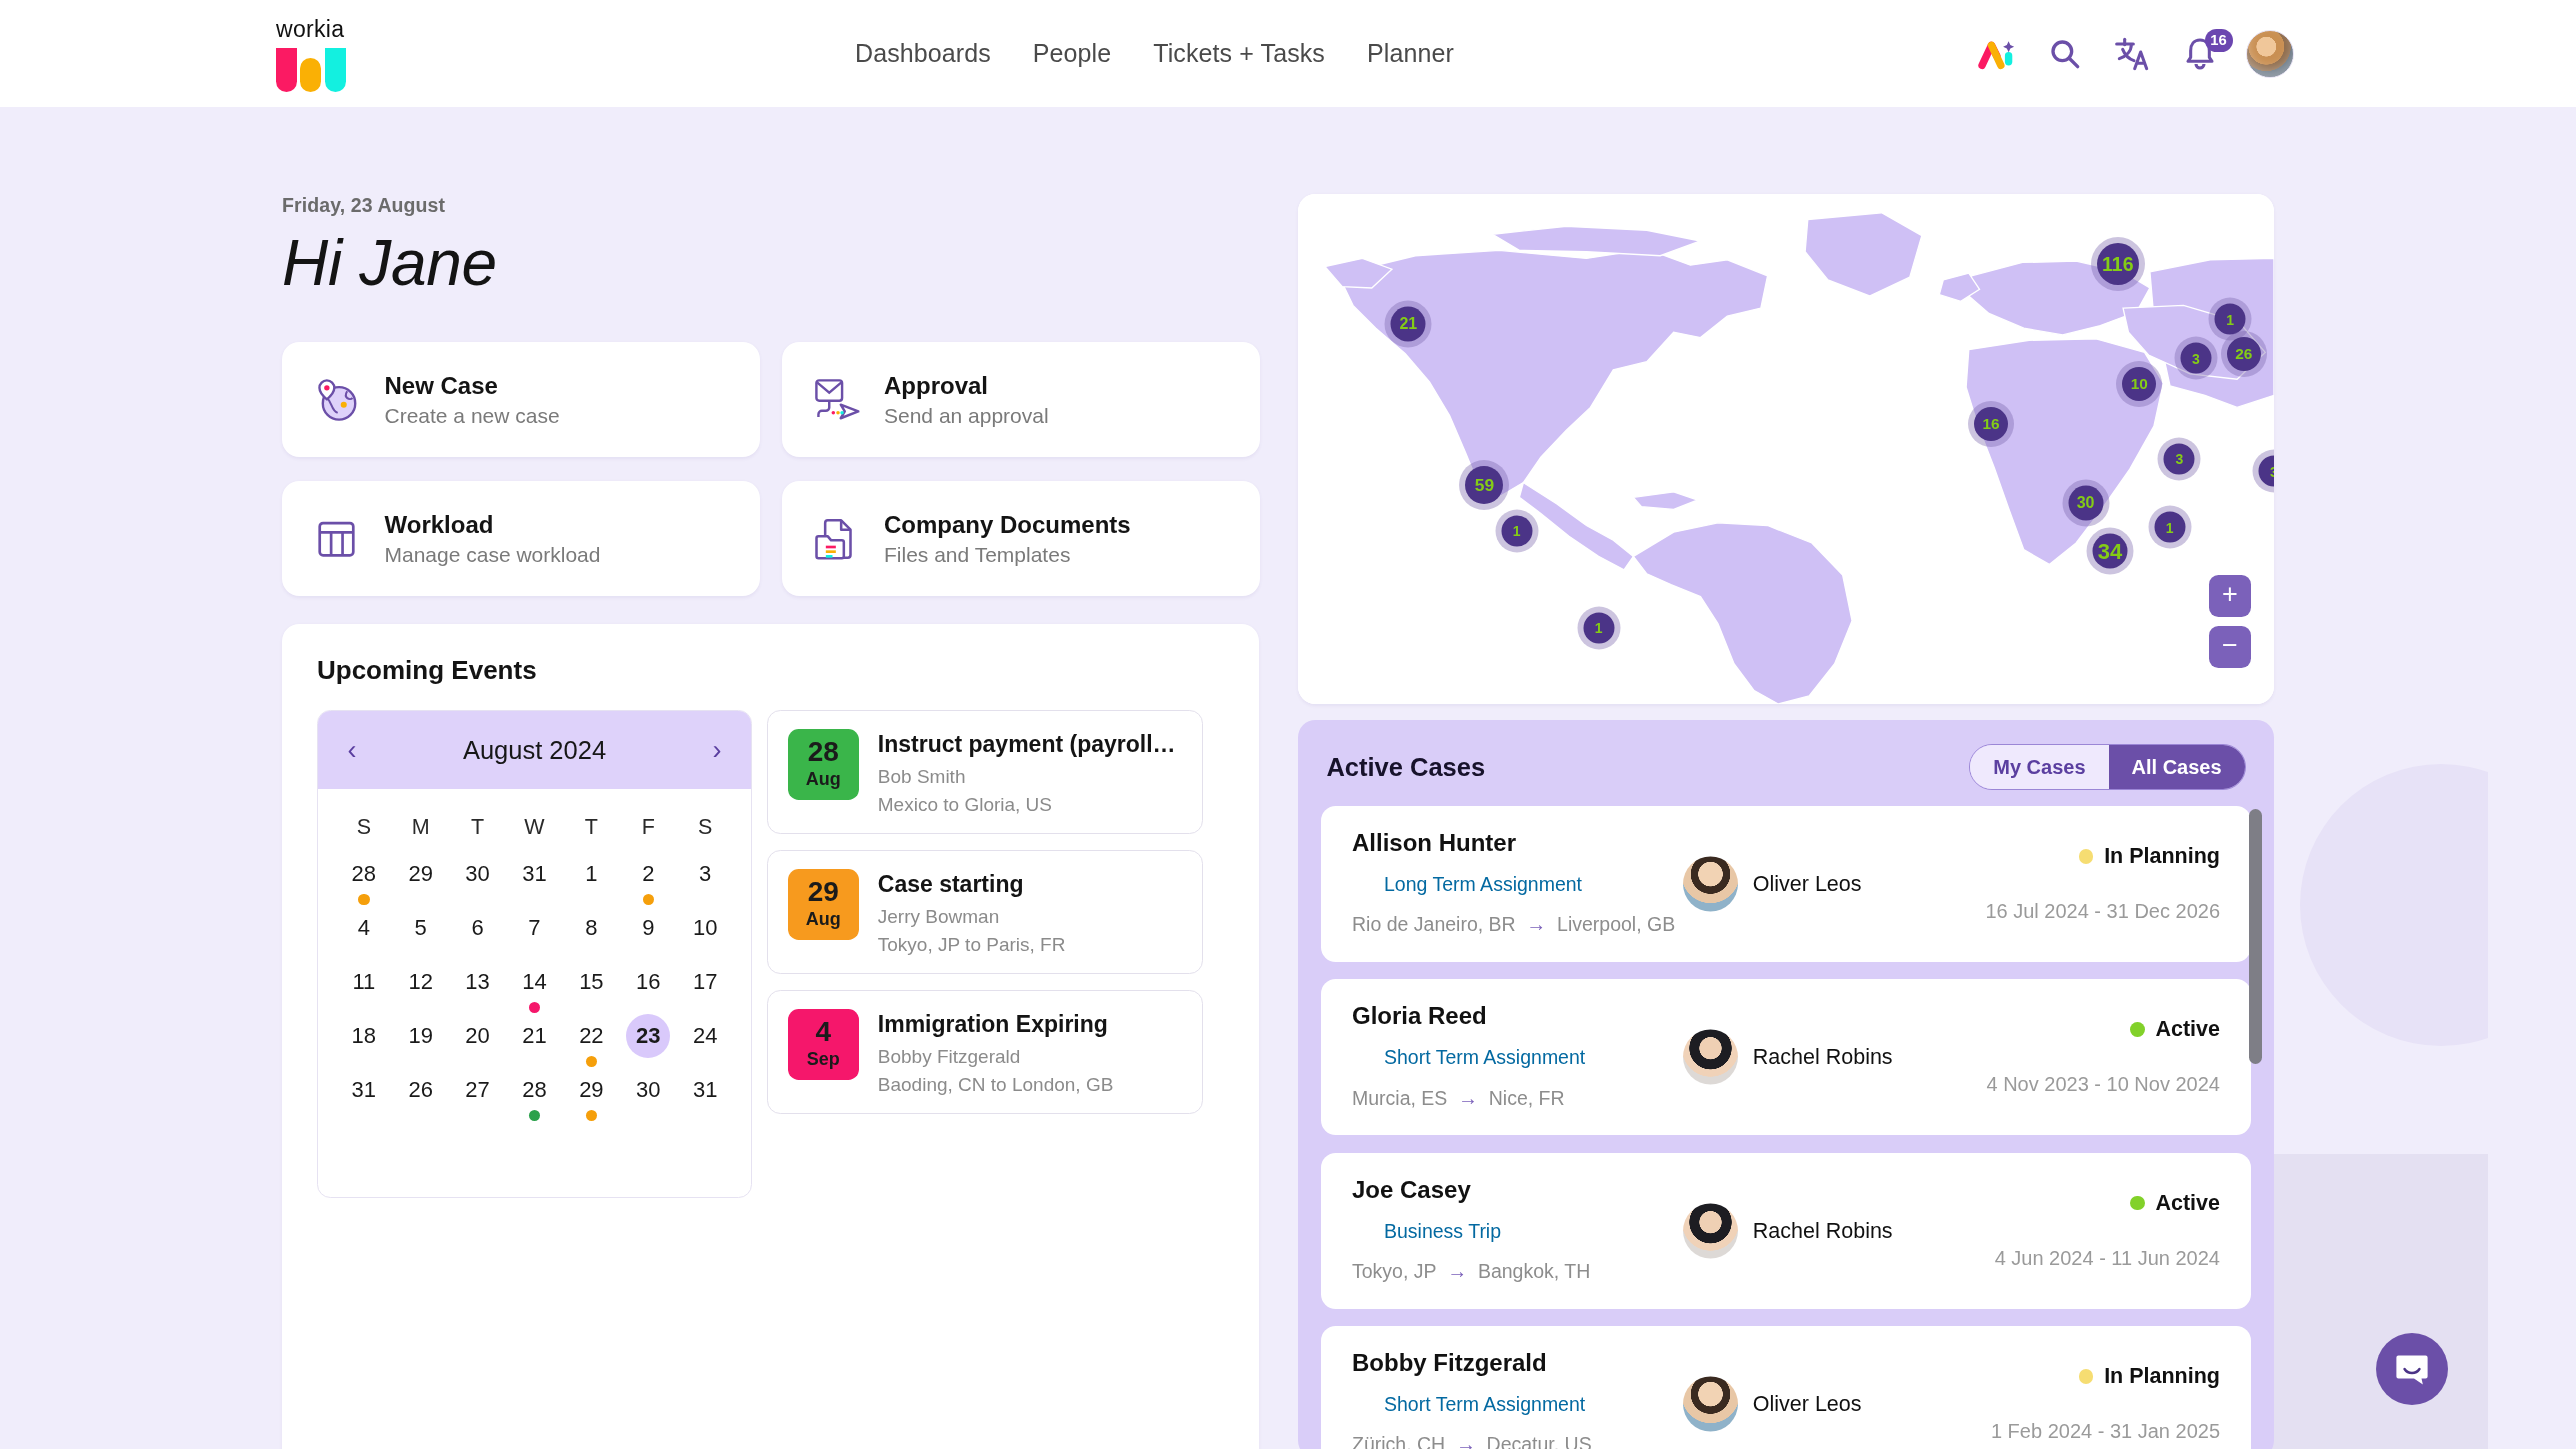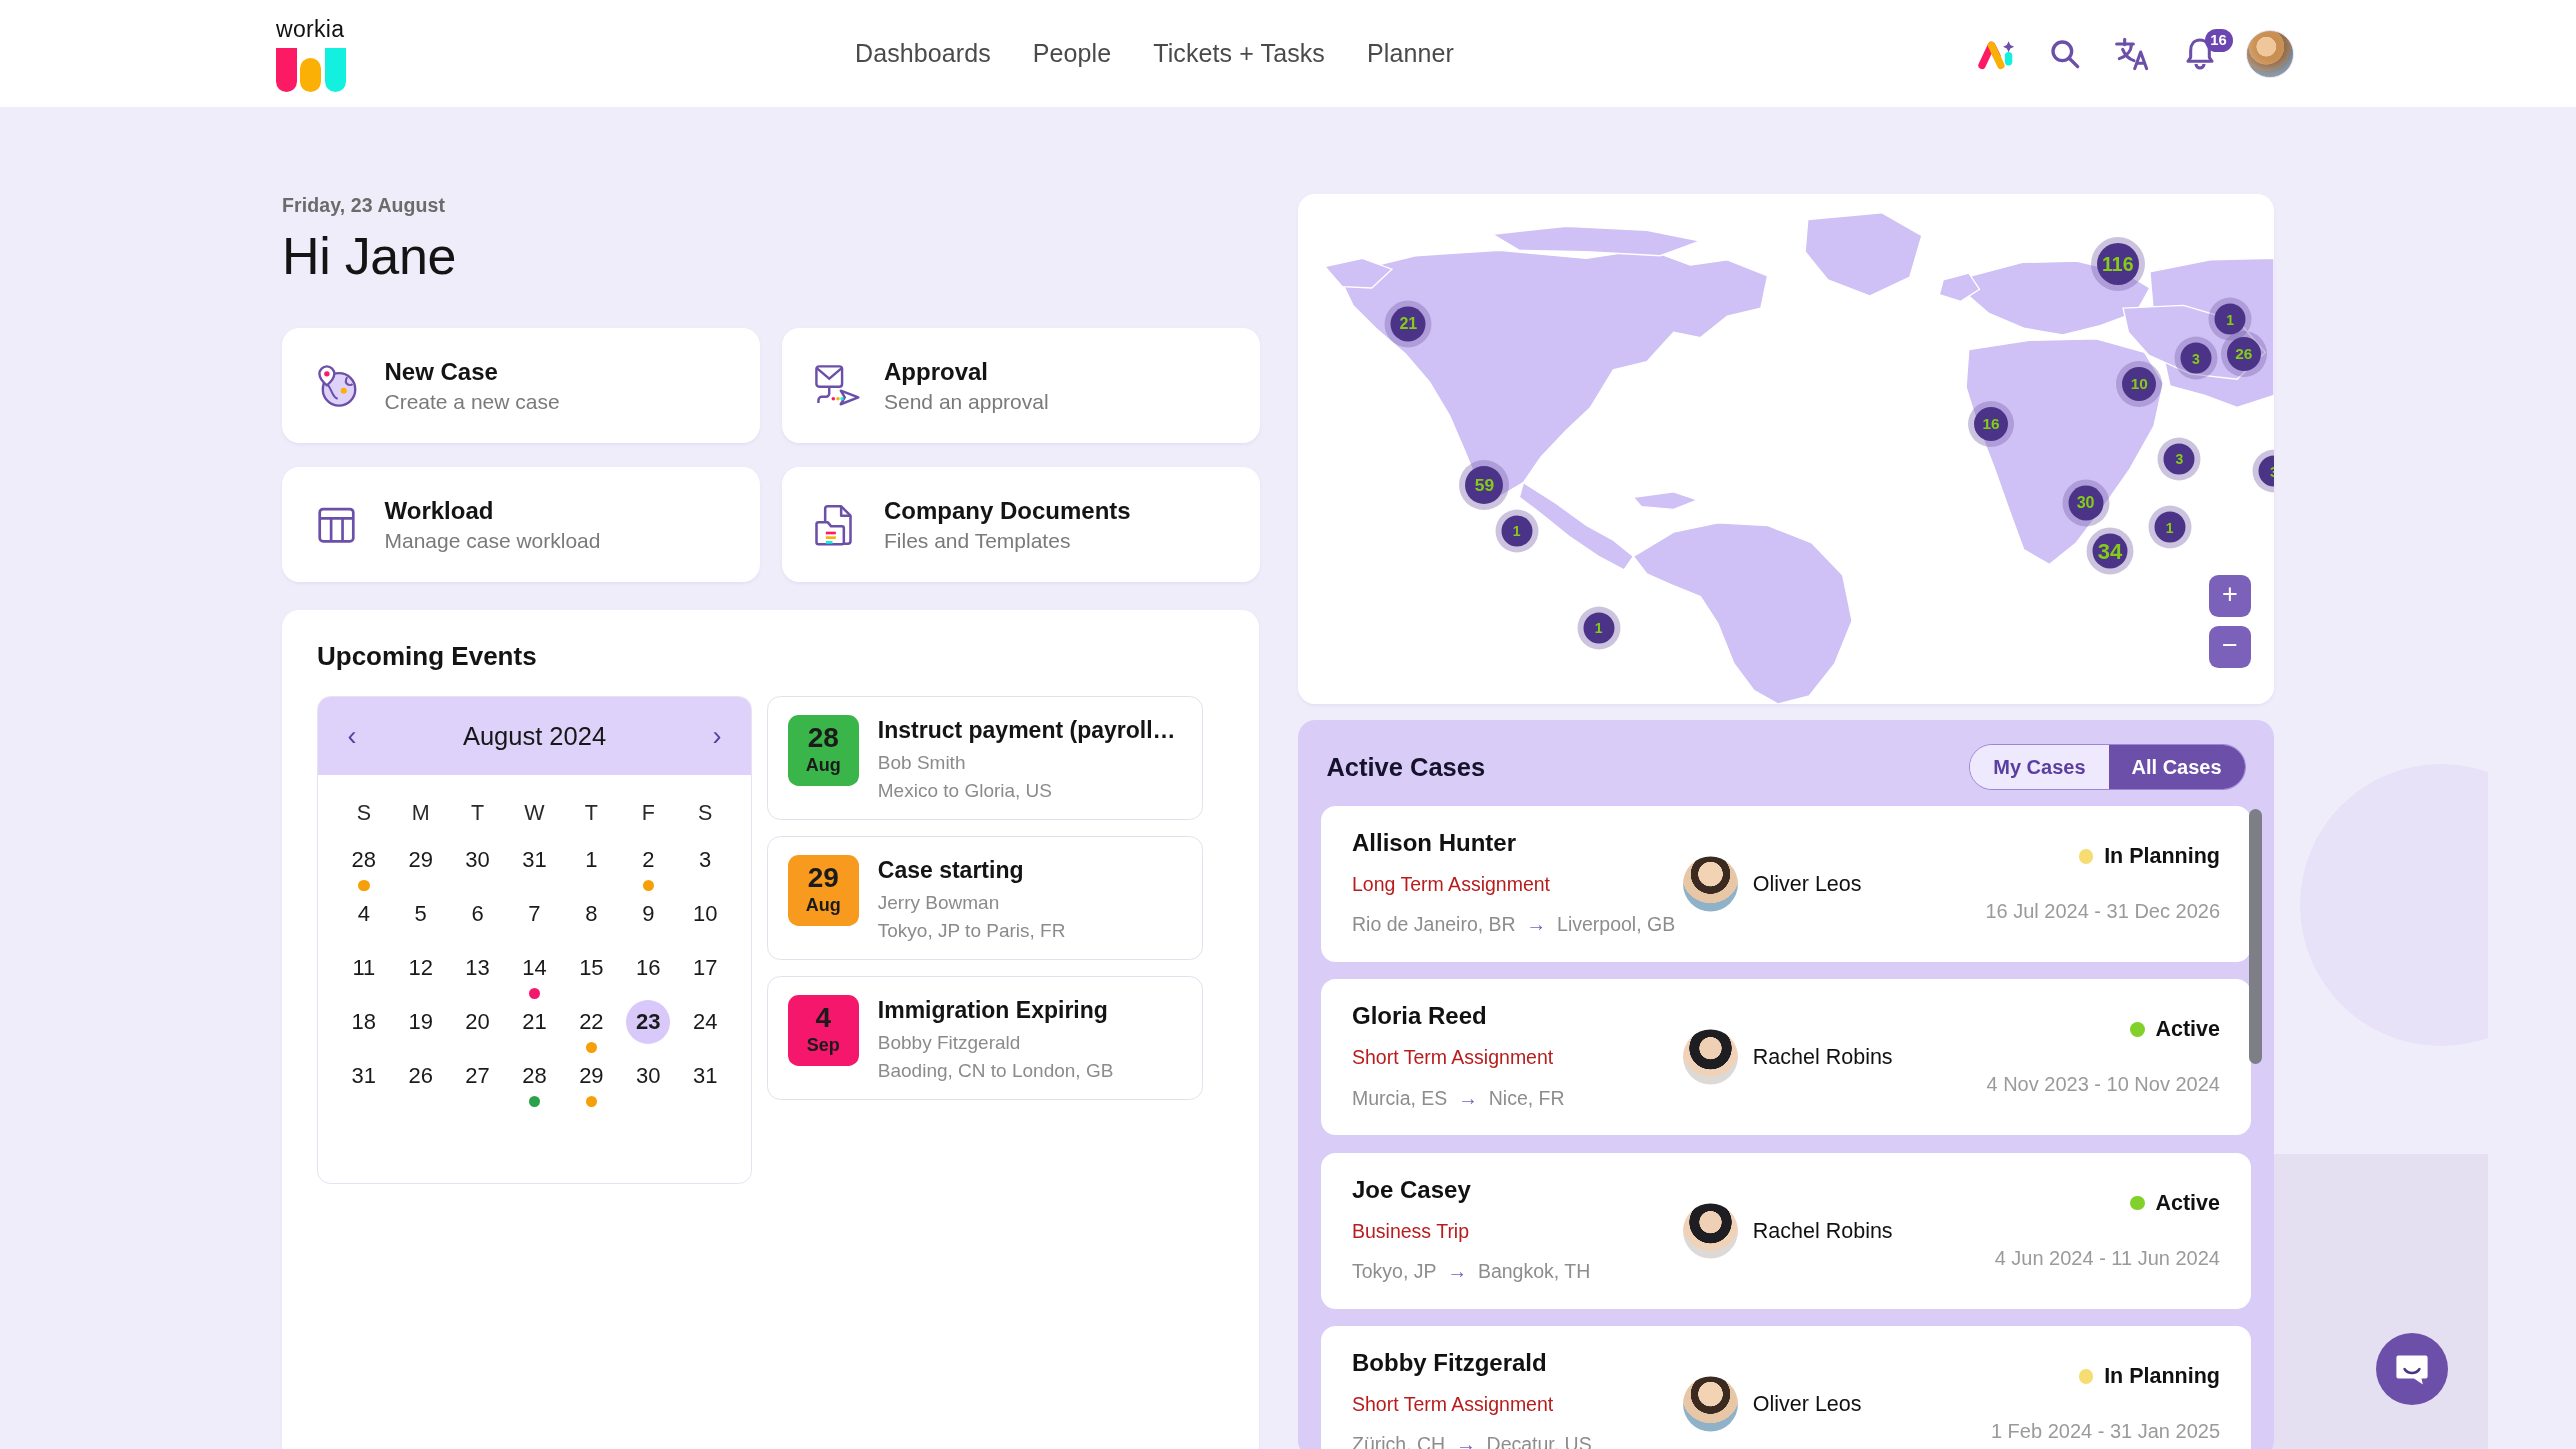--- a/index.html
+++ b/index.html
@@ -54,21 +54,21 @@
 
   
   .page { position: absolute; top: 107px; left: 0; width: 2488px; height: 1342px; background: #f0edfb; overflow: hidden; }
 
   .deco-1 { position:absolute; right:-94px; top:657px; width:282px; height:282px; border-radius:50%; background:#e7e2f7; }
   .deco-2 { position:absolute; right:-40px; top:1047px; width:376px; height:376px; border-radius:40px 0 0 0; background:#e4e0f2; }
 
   
   .left-col { position: absolute; left: 282px; top: 87px; width: 979px; }
   .date-line { font-size: 19.5px; color: #6b6b6b; font-weight: 700; letter-spacing: 0.1px; }
-  .greeting { font-size: 52px; color: #141414; margin-top: 9.4px; letter-spacing: -0.3px; }
+  .greeting { font-size: 64px; color: #141414; margin-top: 9.4px; letter-spacing: -0.3px; font-style: italic; }
 
   .tiles { margin-top: 42px; display: grid; grid-template-columns: 478px 478px; gap: 24px 21.5px; }
   .tile {
     background: #fff; border-radius: 17.4px; height: 115px;
     display: flex; align-items: center; padding: 0 29.5px; gap: 23px;
     box-shadow: 0 1.3px 3.4px rgba(80,60,140,.07); cursor: pointer;
   }
   .tile-ico { width: 50px; height: 50px; flex: 0 0 50px; display: flex; align-items: center; justify-content: center; }
   .tile-title { font-size: 24px; font-weight: 700; color: #141414; }
   .tile-sub { font-size: 21px; color: #7a7a7a; margin-top: 4px; }
@@ -165,21 +165,21 @@
     color: #5b3fa0; cursor: pointer; background: #efe9fd;
   }
   .seg-btn.active { background: #6b4fa8; color: #fff; }
 
   .cases-list { margin-top: 14.8px; display: flex; flex-direction: column; gap: 17.4px; }
   .case-row {
     background: #fff; border-radius: 14.8px; height: 156px; position: relative;
     padding: 23px 31px; cursor: pointer;
   }
   .case-name { font-size: 24px; font-weight: 600; color: #111; }
-  .case-type { font-size: 19.5px; color: #b91c1c; margin-top: 16px; }
+  .case-type { font-size: 19.5px; color: #0369a1; margin-top: 16px; margin-left: 32px; }
   .case-route { font-size: 19.5px; color: #8d8d8d; margin-top: 17.4px; display: flex; align-items: center; gap: 10.7px; }
   .route-arrow { color: #7b61ba; font-size: 20px; }
   .case-owner {
     position: absolute; left: 362px; top: 50%; transform: translateY(-50%);
     display: flex; align-items: center; gap: 14.8px;
   }
   .owner-av { width: 55px; height: 55px; border-radius: 50%; overflow: hidden; flex: 0 0 55px; }
   .av-m { background: radial-gradient(circle at 50% 32%, #f2d3b4 0 26%, #3a2a20 27% 42%, #e8c7a6 43% 62%, #8fb2c9 63% 100%); }
   .av-f { background: radial-gradient(circle at 50% 34%, #efd0b4 0 24%, #1d1d22 25% 46%, #f0d2b8 47% 62%, #ddd9d6 63% 100%); }
   .owner-name { font-size: 21.5px; color: #111; white-space: nowrap; }

